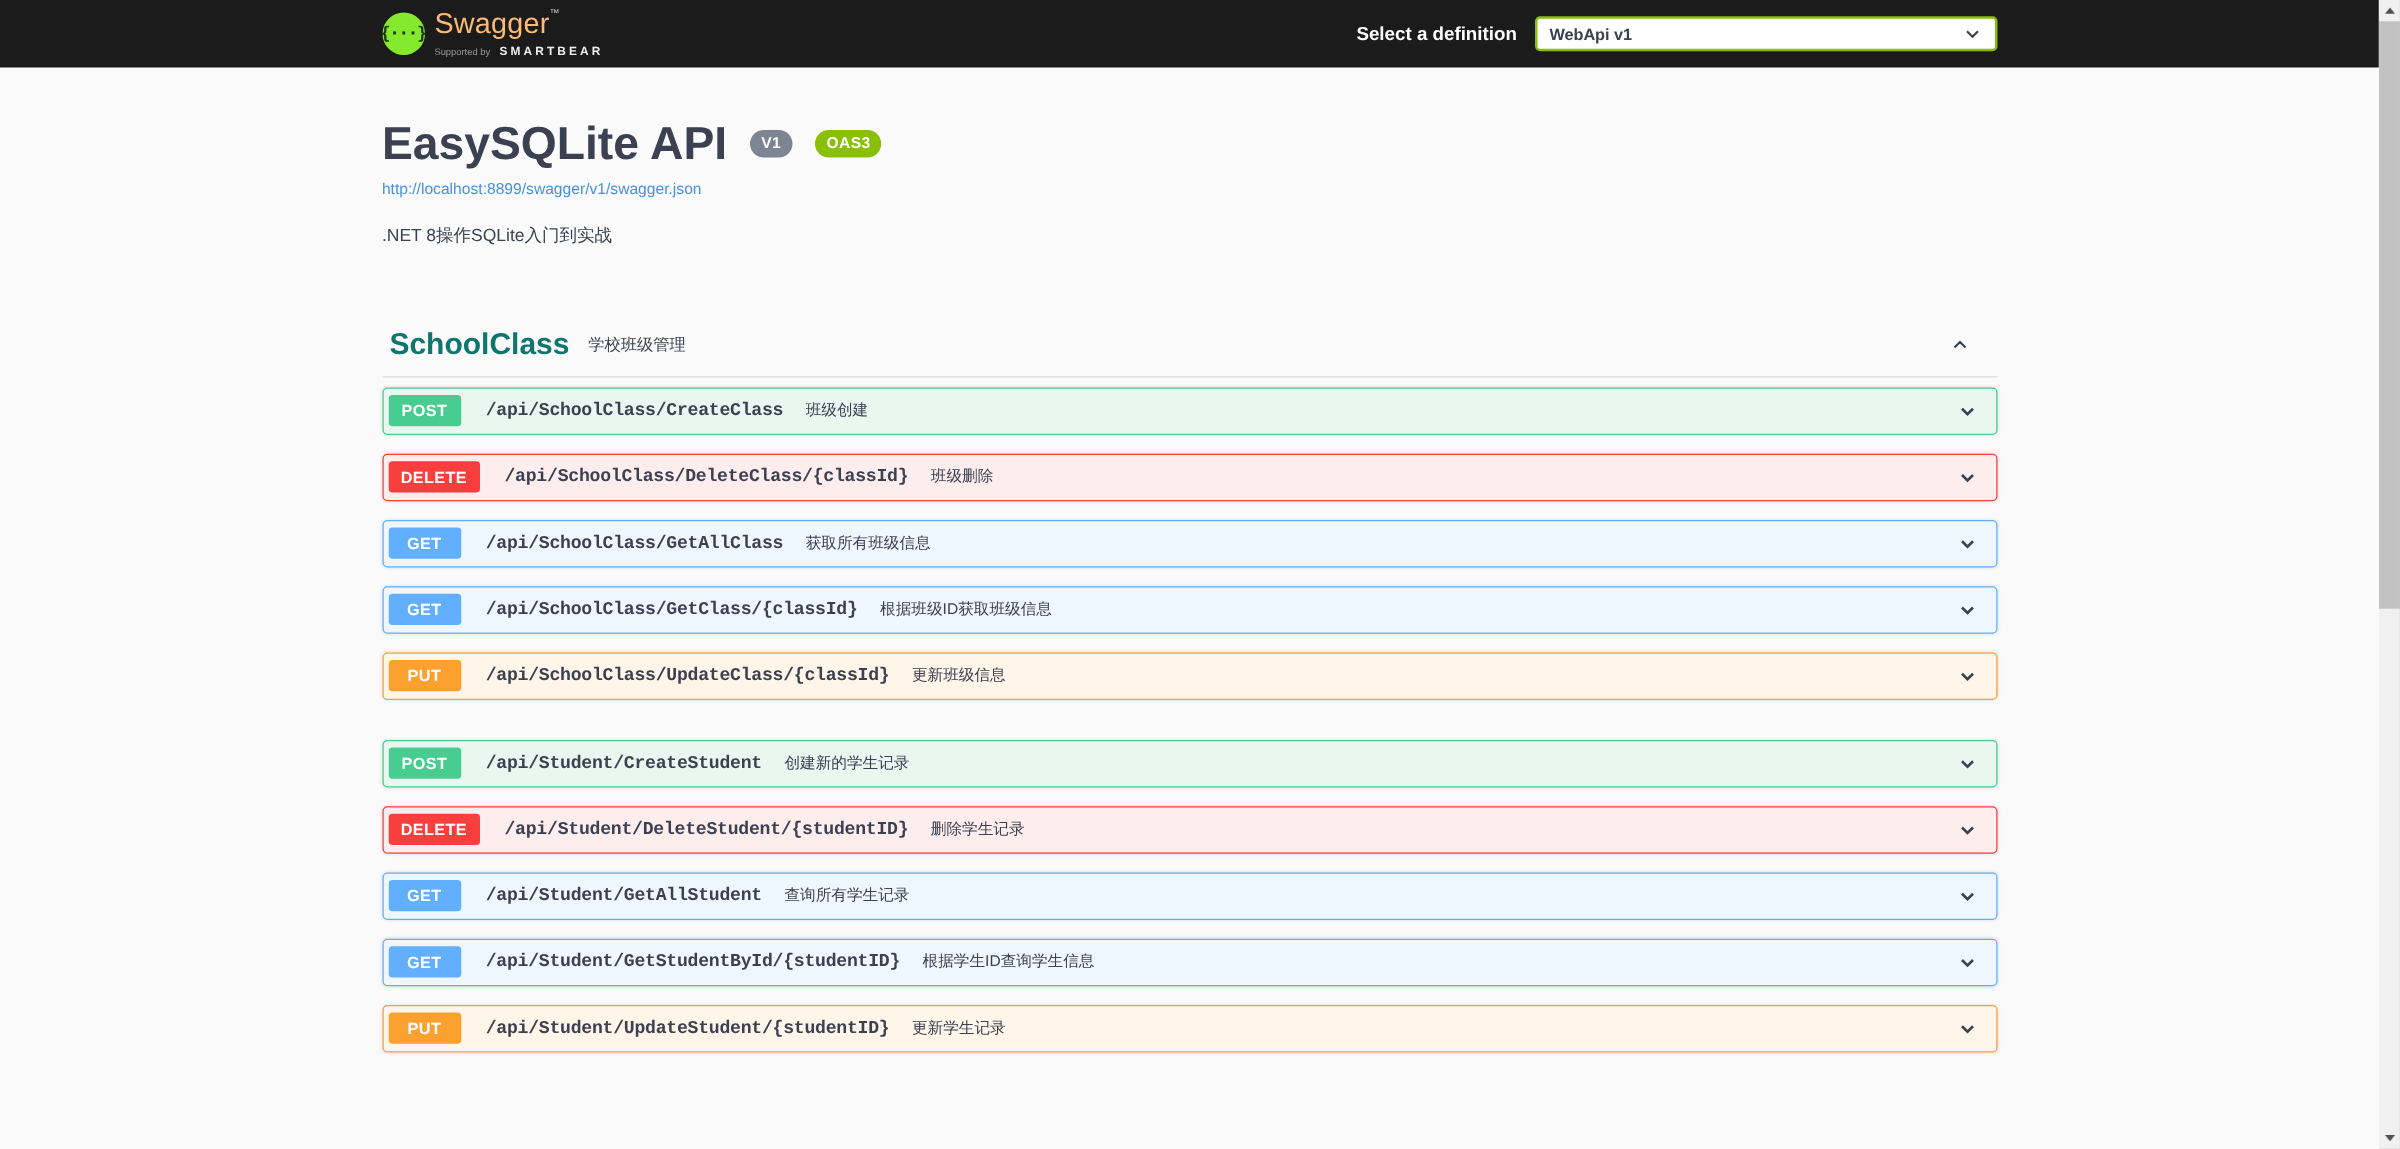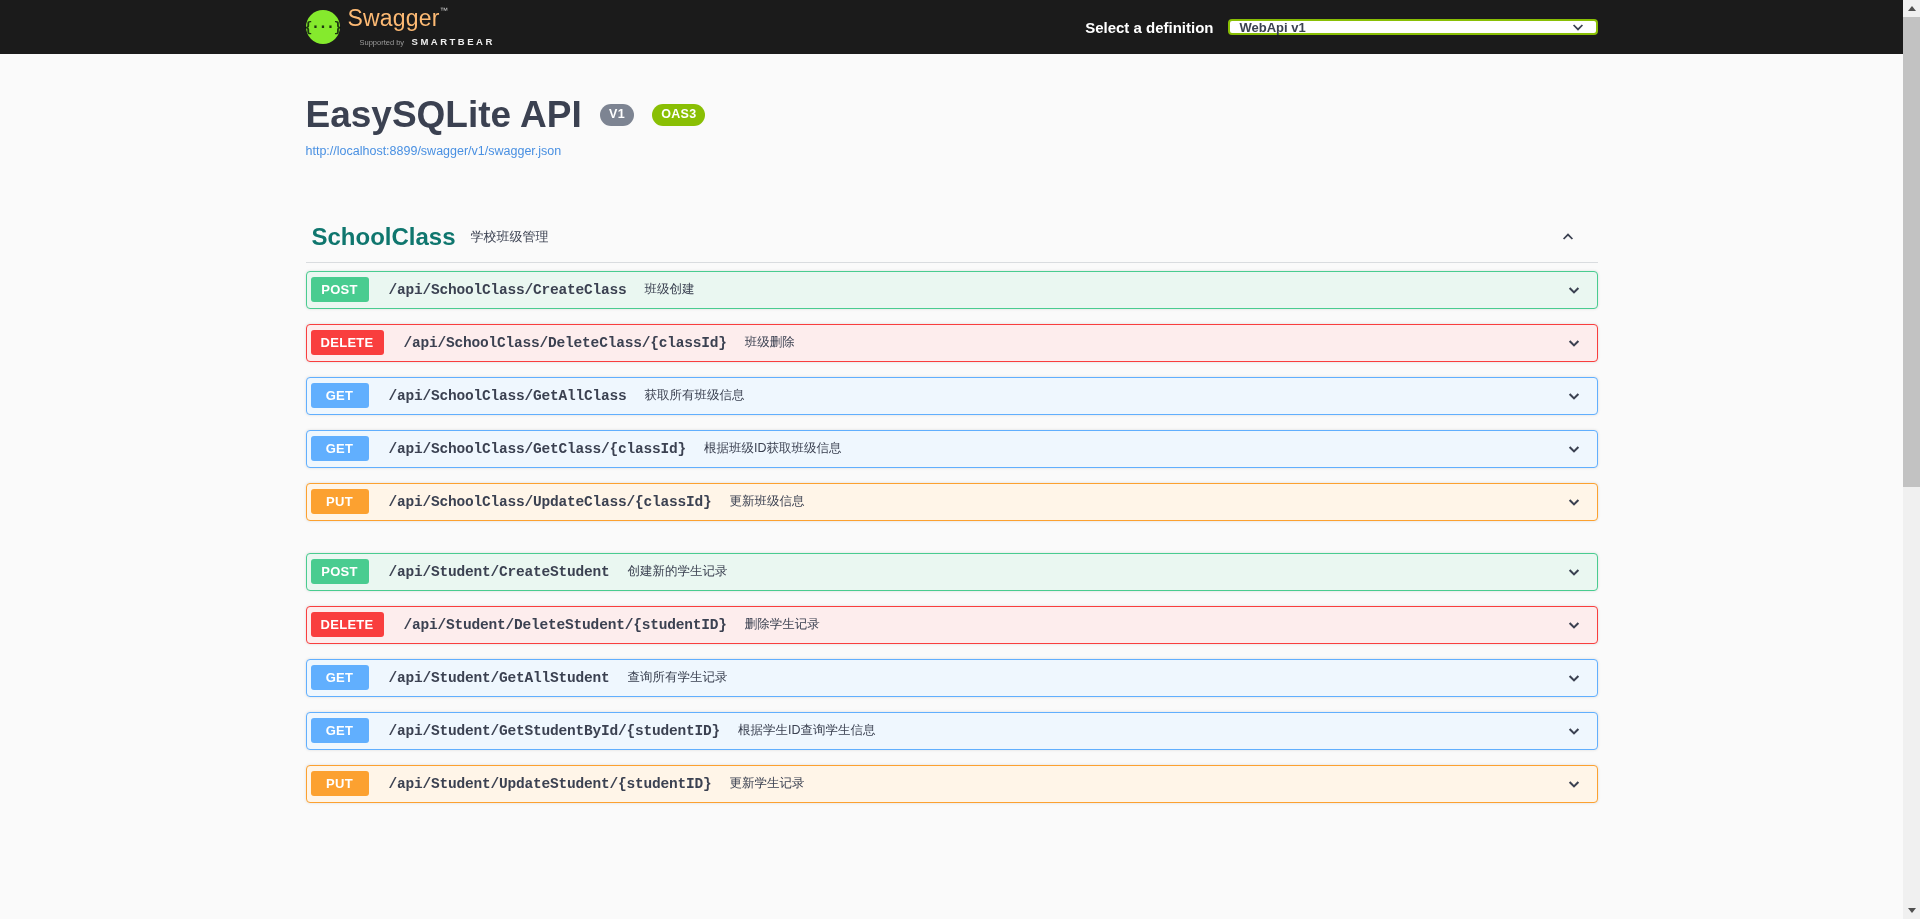--- a/index.html
+++ b/index.html
@@ -21,28 +21,28 @@
     width:34px; height:34px; border-radius:50%;
     background:var(--c-logo_green,#85ea2d);
     display:flex; align-items:center; justify-content:center;
     font-family:"DejaVu Sans Mono", monospace;
     font-weight:bold; font-size:14px; color:rgba(10,25,10,.85);
     letter-spacing:-1px; flex-shrink:0;
   }
   .logo-text-block { margin-left:8px; line-height:1; }
   .logo-title { color:#fdba74; font-size:23px; font-weight:normal; letter-spacing:.2px; }
   .logo-tm { color:#cfcfcf; font-size:8px; vertical-align:top; }
-  .supported { margin-top:2px; white-space:nowrap;margin-left:12px; }
+  .supported { margin-top:2px; white-space:nowrap; }
   .supported-prefix { color:#9a9a9a; font-size:7.5px; }
   .supported-brand { color:#eee; font-size:9.5px; font-weight:bold; letter-spacing:2.5px; margin-left:3px; }
 
   .definition-form { margin-left:auto; display:flex; align-items:center; }
   .select-label { color:#fff; font-weight:bold; font-size:15px; margin-right:14px; }
   .select-box {
-    width:370px; height:16px; background:#fff;
+    width:370px; height:28px; background:#fff;
     border:2px solid var(--c-badge_oas_bg,#89bf04); border-radius:4px;
     display:flex; align-items:center; padding:0 10px;
     font-size:13px; font-weight:bold; color:#3b4151; cursor:pointer;
   }
   .select-box .chev { margin-left:auto; }
 
   
   .info { padding-top:42px; }
   .api-title { margin:0; font-size:37px; font-weight:bold; line-height:1.05; color:#3b4151; }
   .badge {
@@ -146,20 +146,21 @@
 </header>
 
 <main class="wrapper">
   <div class="info">
     <h2 class="api-title">
       <span>EasySQLite API</span>
       <span class="badge badge-version">V1</span>
       <span class="badge badge-oas">OAS3</span>
     </h2>
     <a class="spec-url">http://localhost:8899/swagger/v1/swagger.json</a>
+    <p class="description">.NET 8操作SQLite入门到实战</p>
   </div>
   <div id="sections">
   <section class="tag-section">
     <div class="tag-header">
       <h3 class="tag-name">SchoolClass</h3>
       <span class="tag-desc">学校班级管理</span>
       <span class="chev">
         <svg viewBox="0 0 20 20">
               <path d="M4.5 12.5 L10 7 L15.5 12.5" fill="none" stroke="currentColor" stroke-width="2.2"></path>
             </svg>

